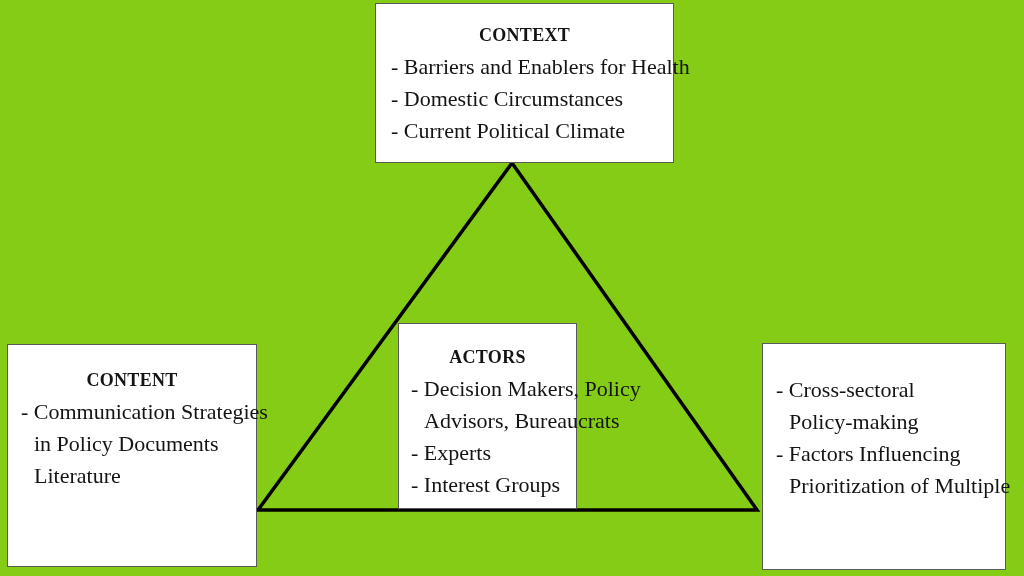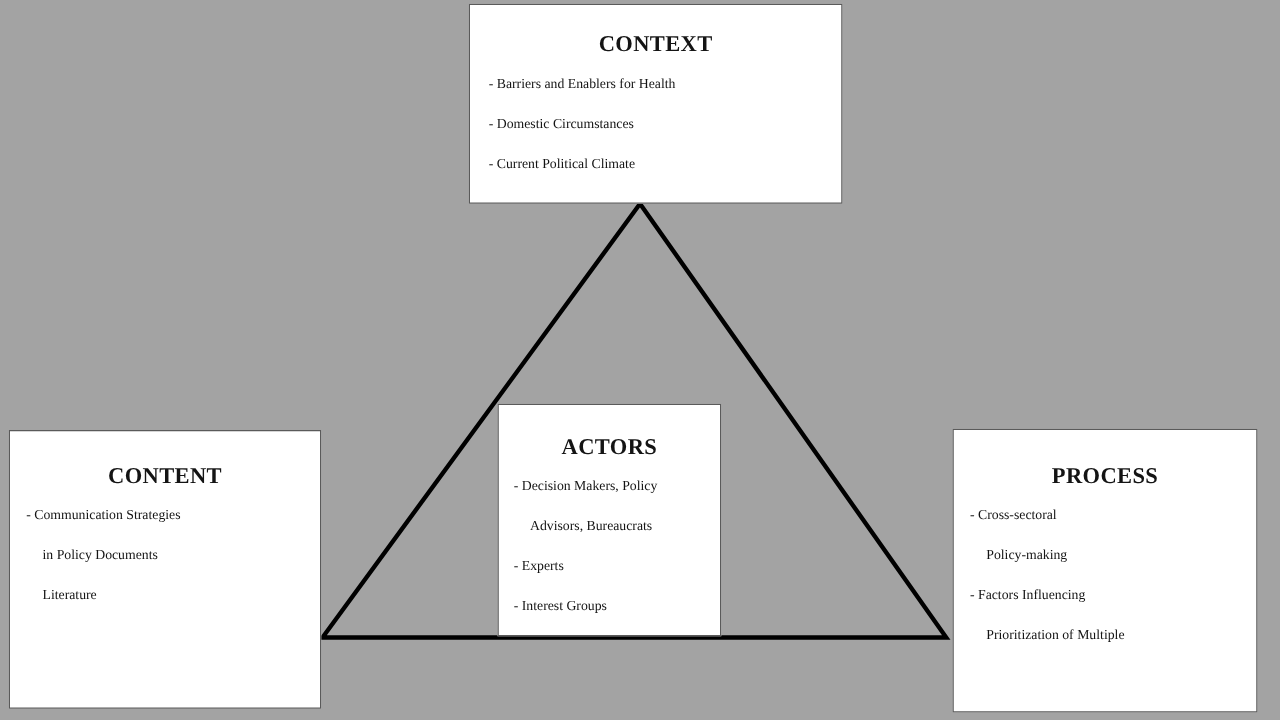--- a/index.html
+++ b/index.html
@@ -4,21 +4,21 @@
 <style>
   html, body {
     margin: 0;
     padding: 0;
     background: #ffffff;
   }
   .stage {
     position: relative;
     width: 1024px;
     height: 576px;
-    background: #a3a3a3;
+    background: #84cc16;
     font-family: "Liberation Serif", "DejaVu Serif", serif;
     color: #141414;
     overflow: hidden;
   }
   .triangle-svg {
     position: absolute;
     left: 0;
     top: 0;
     width: 1024px;
     height: 576px;
@@ -33,21 +33,21 @@
     text-align: center;
     font-weight: bold;
     font-size: 18px;
     line-height: 22px;
     letter-spacing: 0.3px;
   }
   .box-lines {
     margin-top: 5px;
   }
   .line {
-    font-size: 11px;
+    font-size: 22px;
     line-height: 32px;
     white-space: nowrap;
   }
   .line.indent {
     padding-left: 13px;
   }
   
   .box-context {
     left: 375px; top: 3px;
     width: 299px; height: 160px;
@@ -105,21 +105,20 @@
     <div class="box-title">ACTORS</div>
     <div class="box-lines">
       <div class="line">- Decision Makers, Policy</div>
       <div class="line indent">Advisors, Bureaucrats</div>
       <div class="line">- Experts</div>
       <div class="line">- Interest Groups</div>
     </div>
   </div>
 
   <div class="box box-process">
-    <div class="box-title">PROCESS</div>
     <div class="box-lines">
       <div class="line">- Cross-sectoral</div>
       <div class="line indent">Policy-making</div>
       <div class="line">- Factors Influencing</div>
       <div class="line indent">Prioritization of Multiple</div>
     </div>
   </div>
 
 </div>
 

